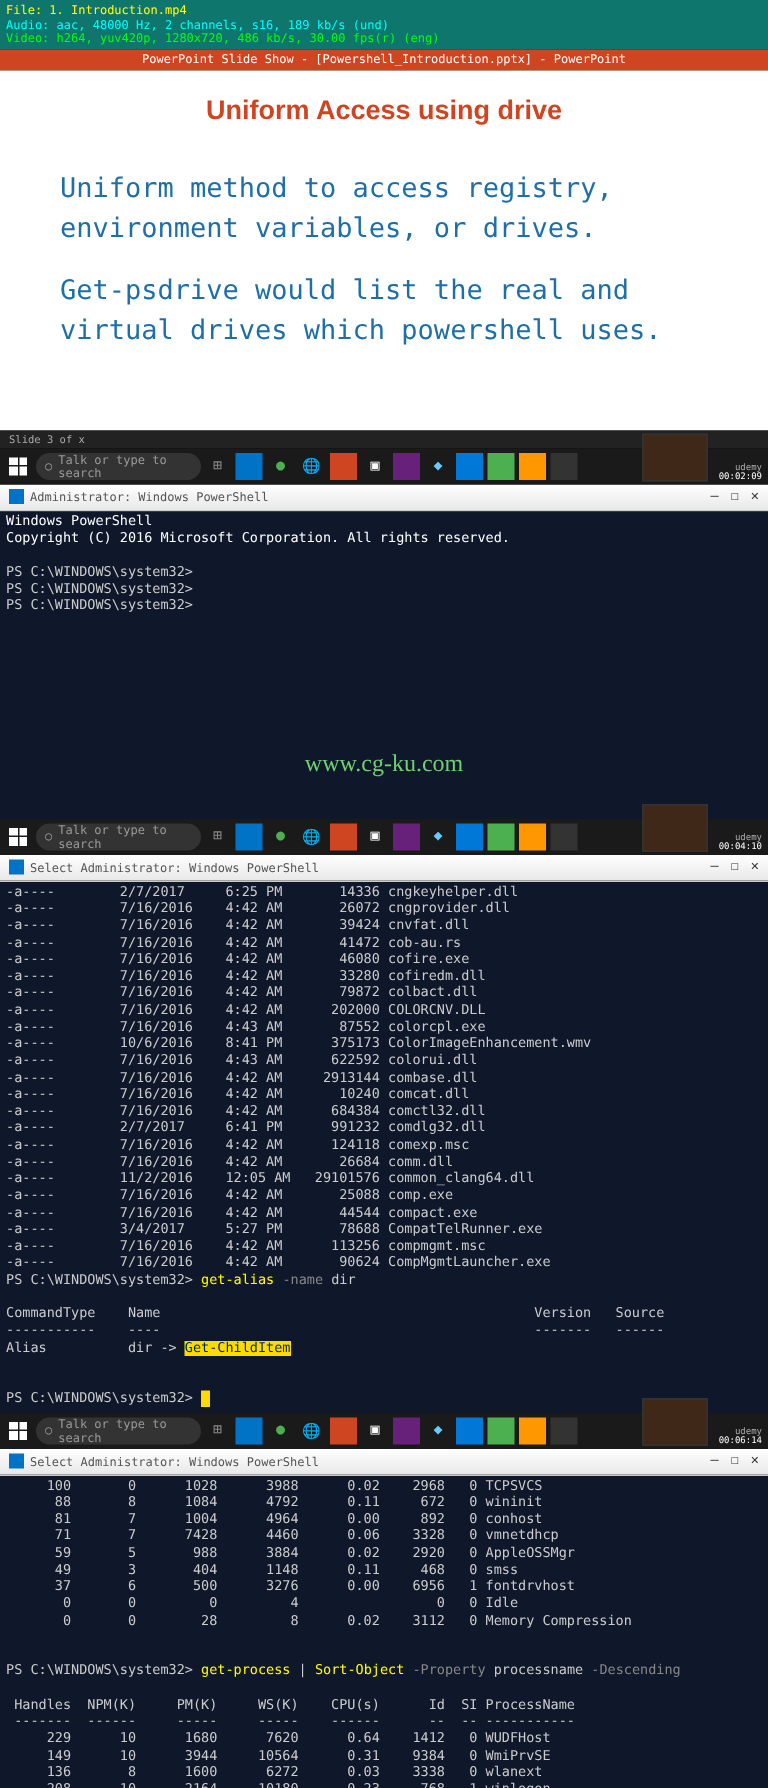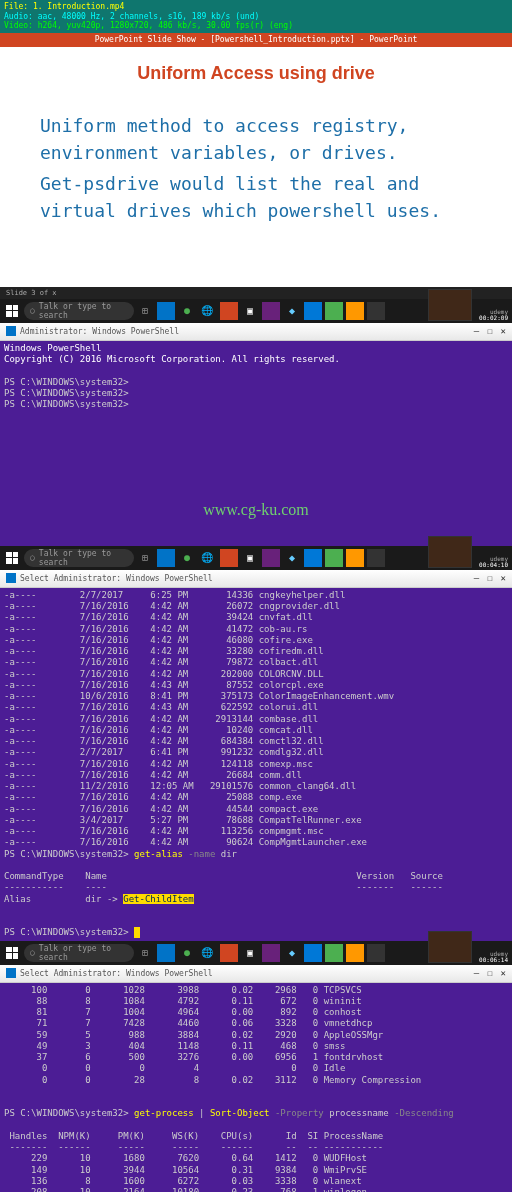--- a/index.html
+++ b/index.html
@@ -22,21 +22,21 @@
 .tb-start{width:20px;height:20px;display:flex;align-items:center;justify-content:center}
 .tb-winlogo{width:12px;height:12px;display:grid;grid-template-columns:1fr 1fr;grid-template-rows:1fr 1fr;gap:1px}
 .tb-winlogo span{background:#fff}
 .tb-search{background:#333;color:#999;border-radius:10px;flex:1;max-width:110px;height:18px;display:flex;align-items:center;padding:0 6px;font-size:8px;font-family:'Segoe UI',sans-serif}
 .tb-search .sicon{margin-right:4px}
 .tb-icons{display:flex;gap:3px;align-items:center}
 .tb-ico{width:18px;height:18px;display:flex;align-items:center;justify-content:center;font-size:10px}
 .tb-webcam{position:absolute;right:40px;bottom:2px;width:44px;height:32px;background:#402818;border:1px solid #333;z-index:5}
 .tb-timestamp{position:absolute;right:4px;bottom:2px;color:#fff;font-size:6px;text-align:right;line-height:1}
 .udemy{color:#aaa;font-size:6px}
-.ps-window{background:#4c1d95;color:#cccccc;font-size:9px;line-height:1.25;padding:2px 4px;min-height:205px;position:relative;white-space:pre;overflow:hidden}
+.ps-window{background:#0f172a;color:#cccccc;font-size:9px;line-height:1.25;padding:2px 4px;min-height:205px;position:relative;white-space:pre;overflow:hidden}
 .ps-window.tight{min-height:0;padding:2px 4px}
 .ps-header{color:#fff}
 .watermark{position:absolute;left:50%;bottom:26px;transform:translateX(-50%);color:#6fd06f;font-size:16px;font-family:Liberation Serif, serif;pointer-events:none}
 .ps-yellow{color:#ffff00}
 .ps-grey{color:#888}
 .cursor{display:inline-block;width:6px;height:11px;background:#fedb00;vertical-align:middle}
 .sel{background:#fedb00;color:#012456}
 </style>
 </head>
 <body>
@@ -48,21 +48,21 @@
 </div>
 
 <div class="section">
   <div class="pp-titlebar">
     <span>PowerPoint Slide Show - [Powershell_Introduction.pptx] - PowerPoint</span>
   </div>
   <div class="pp-slide">
     <div class="pp-title">Uniform Access using drive</div>
     <div class="pp-body">
       <div>Uniform method to access registry, environment variables, or drives.</div>
-      <div style="margin-top:4px">Get-psdrive would list the real and virtual drives which powershell uses.</div>
+      <div style="margin-top:14px">Get-psdrive would list the real and virtual drives which powershell uses.</div>
     </div>
   </div>
   <div class="pp-status">Slide 3 of x</div>
   <div class="taskbar">
     <div class="tb-start">
         <div class="tb-winlogo">
           <span></span>
           <span></span>
           <span></span>
           <span></span>

